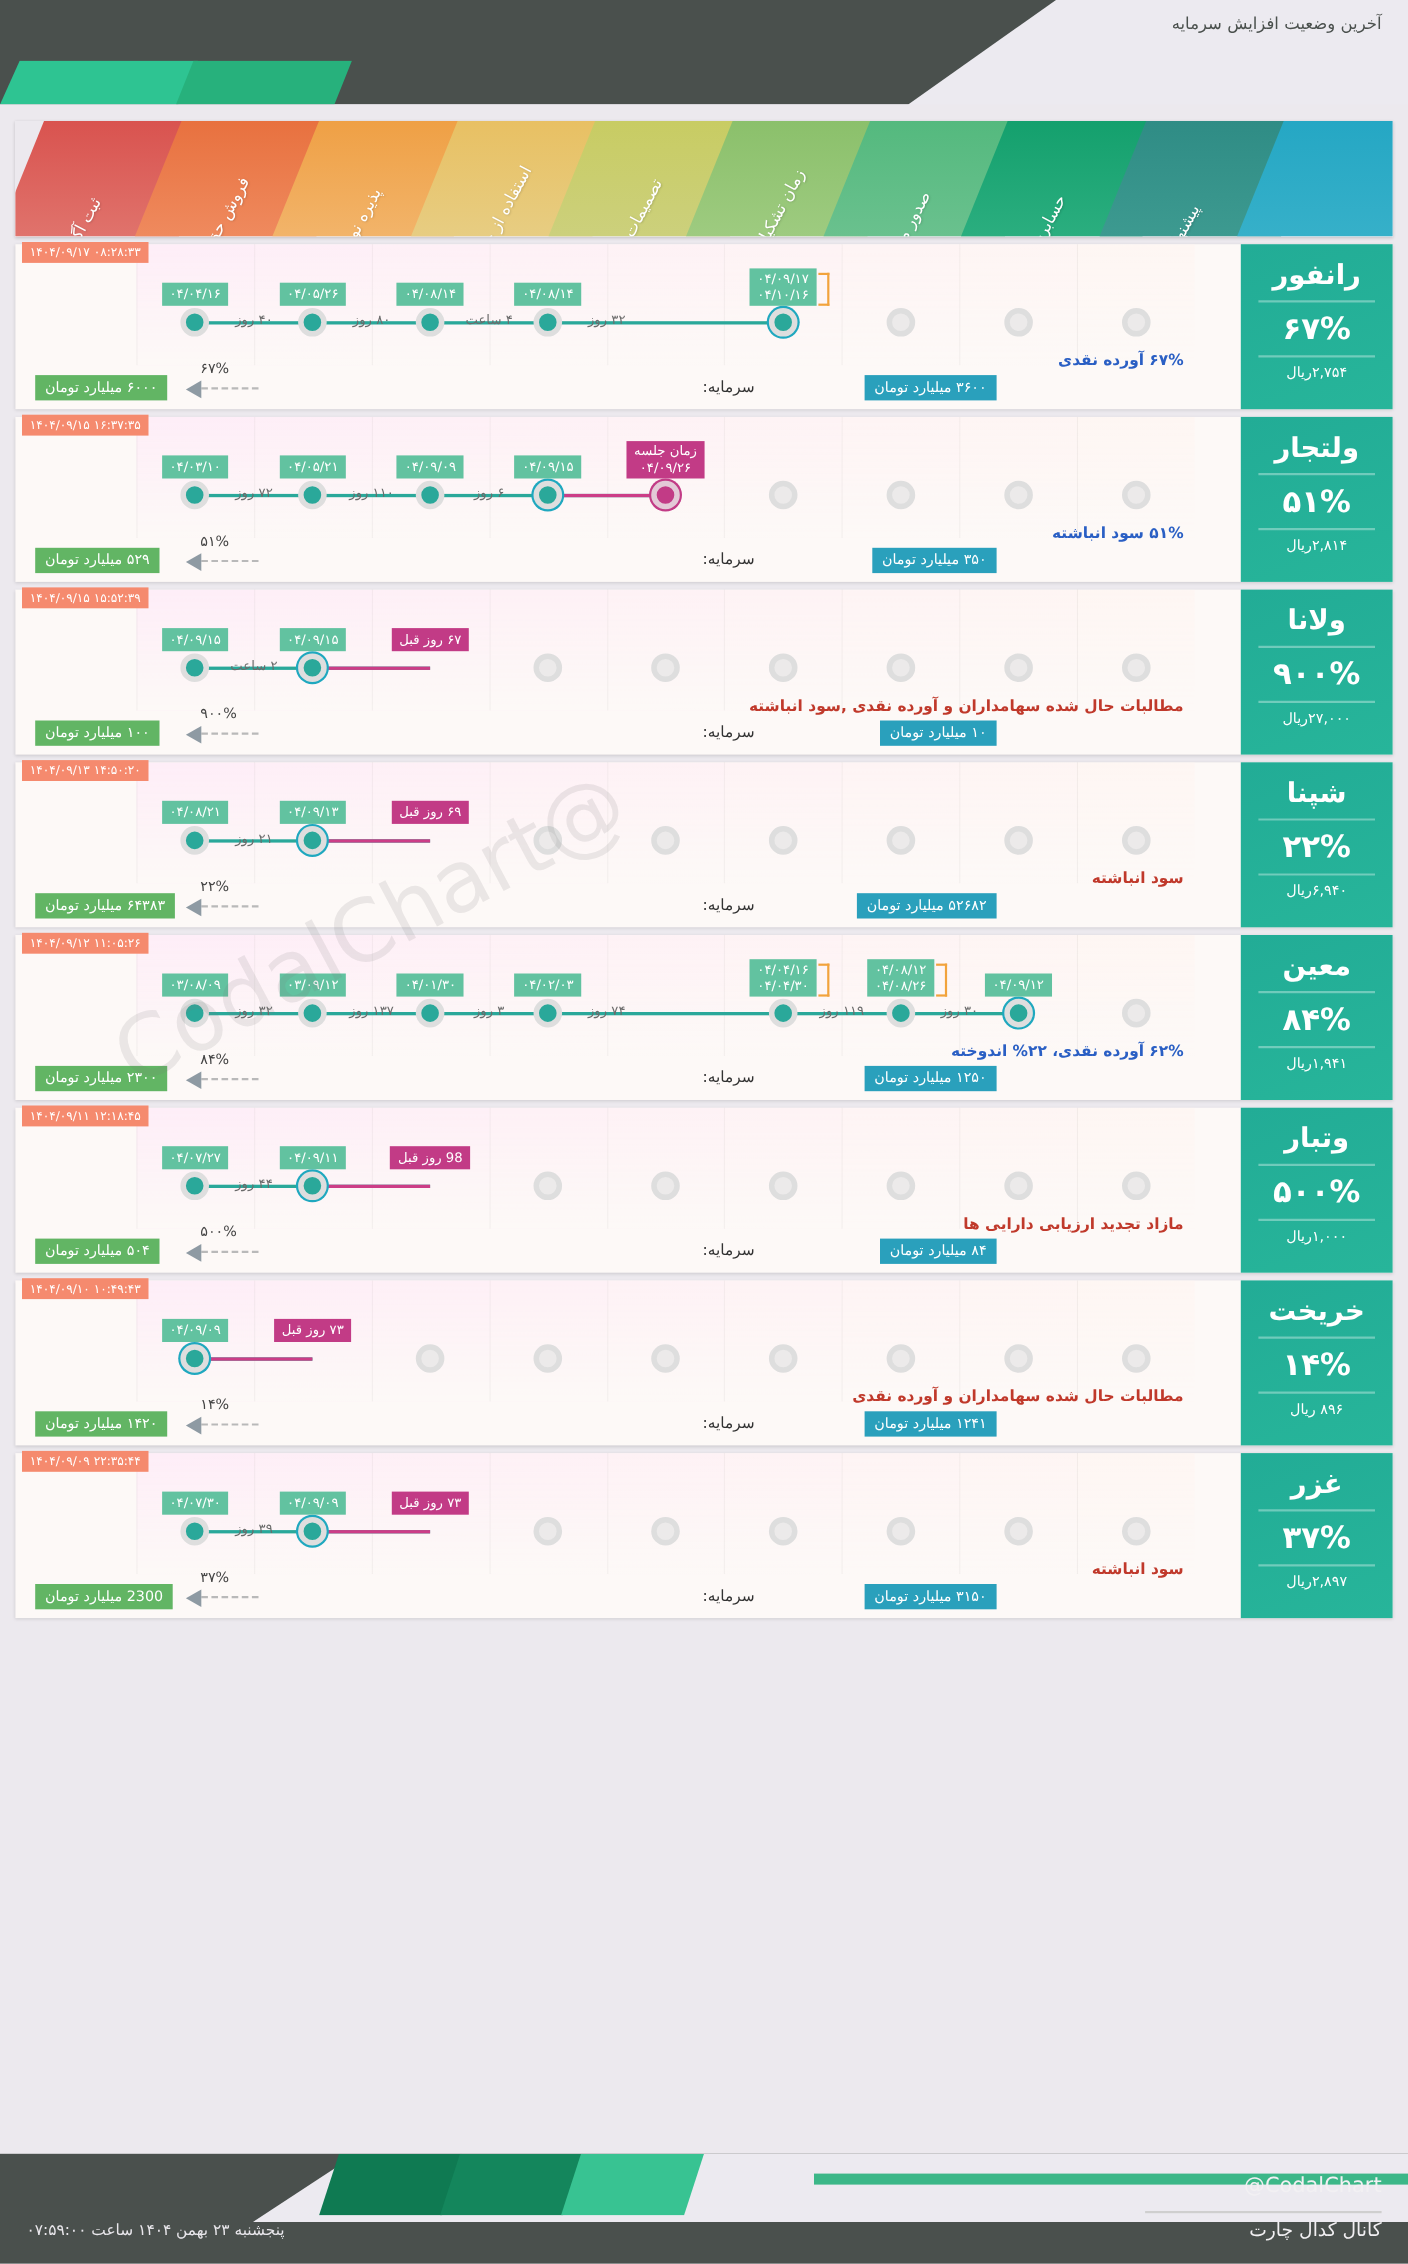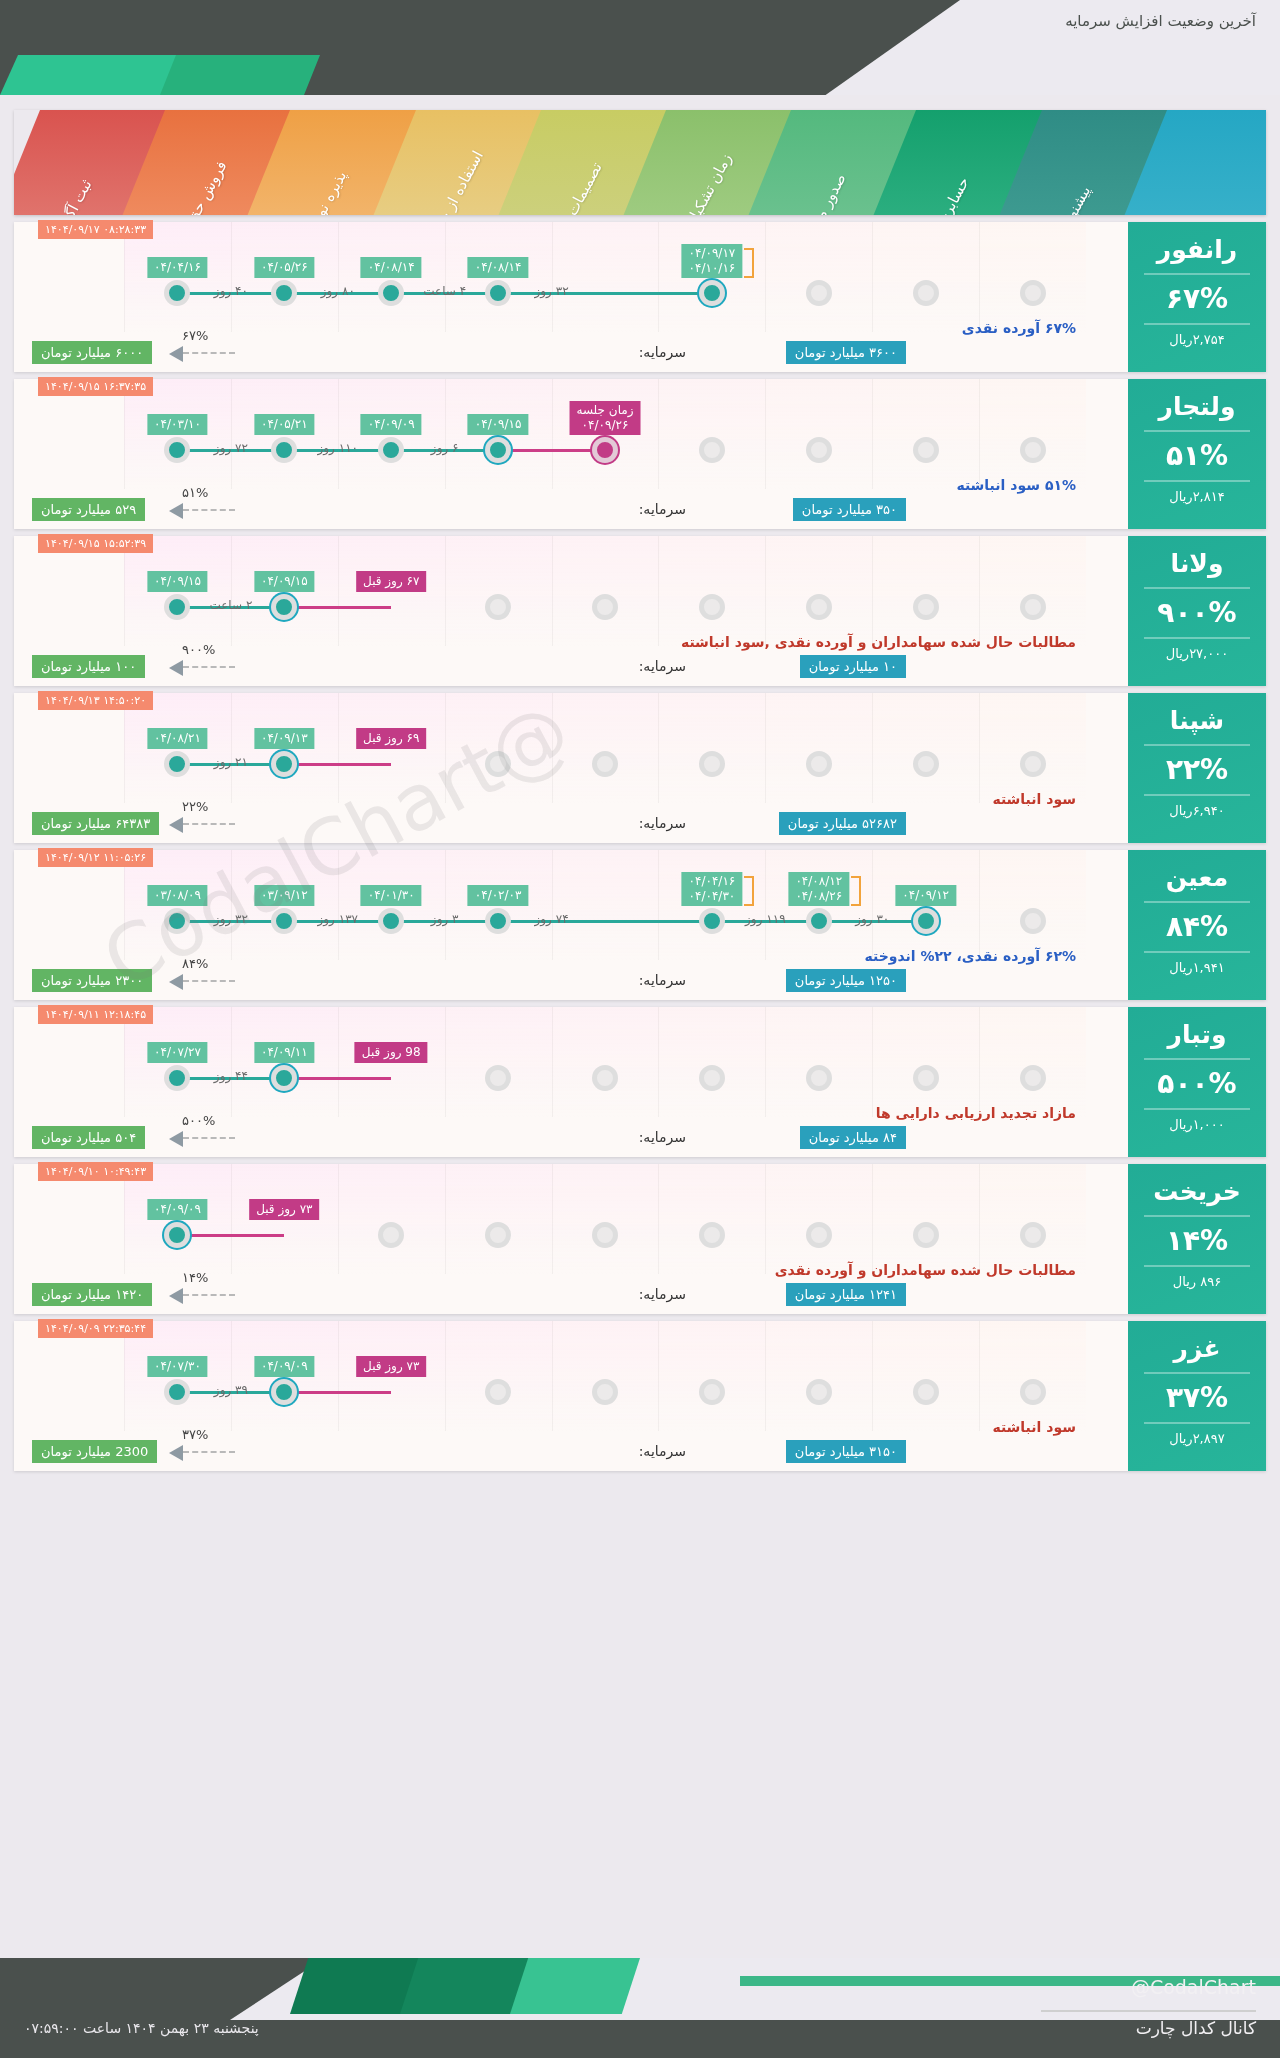--- a/index.html
+++ b/index.html
@@ -53,21 +53,21 @@
     box-shadow:0 1px 3px rgba(0,0,0,.13);
   }
   .cols { position:absolute; top:0; left:110px; right:180px; height:110px; display:flex; }
   .col { flex:1; border-left:1px solid rgba(0,0,0,.045); }
 
   .ts-badge {
     position:absolute; top:-2px; right:1150px; transform:translateX(0);
     background:#f58a6e; color:#fff; font-size:11px; padding:3px 7px;
     direction:ltr; white-space:nowrap; z-index:6;
   }
-  .ts-badge.left { right:auto; left:6px;margin-left:18px; }
+  .ts-badge.left { right:auto; left:6px; }
 
   
   .company {
     position:absolute; top:0; right:0; width:138px; height:150px;
     background:linear-gradient(160deg,#22ac96,#27b59a);
     color:#fff; text-align:center; padding-top:12px; direction:rtl;
   }
   .company .nm { font-size:25px; font-weight:bold; line-height:32px; }
   .company hr { border:none; border-top:2px solid rgba(255,255,255,.35); margin:7px 16px; }
   .company .pc { font-size:28px; font-weight:bold; line-height:34px; }

